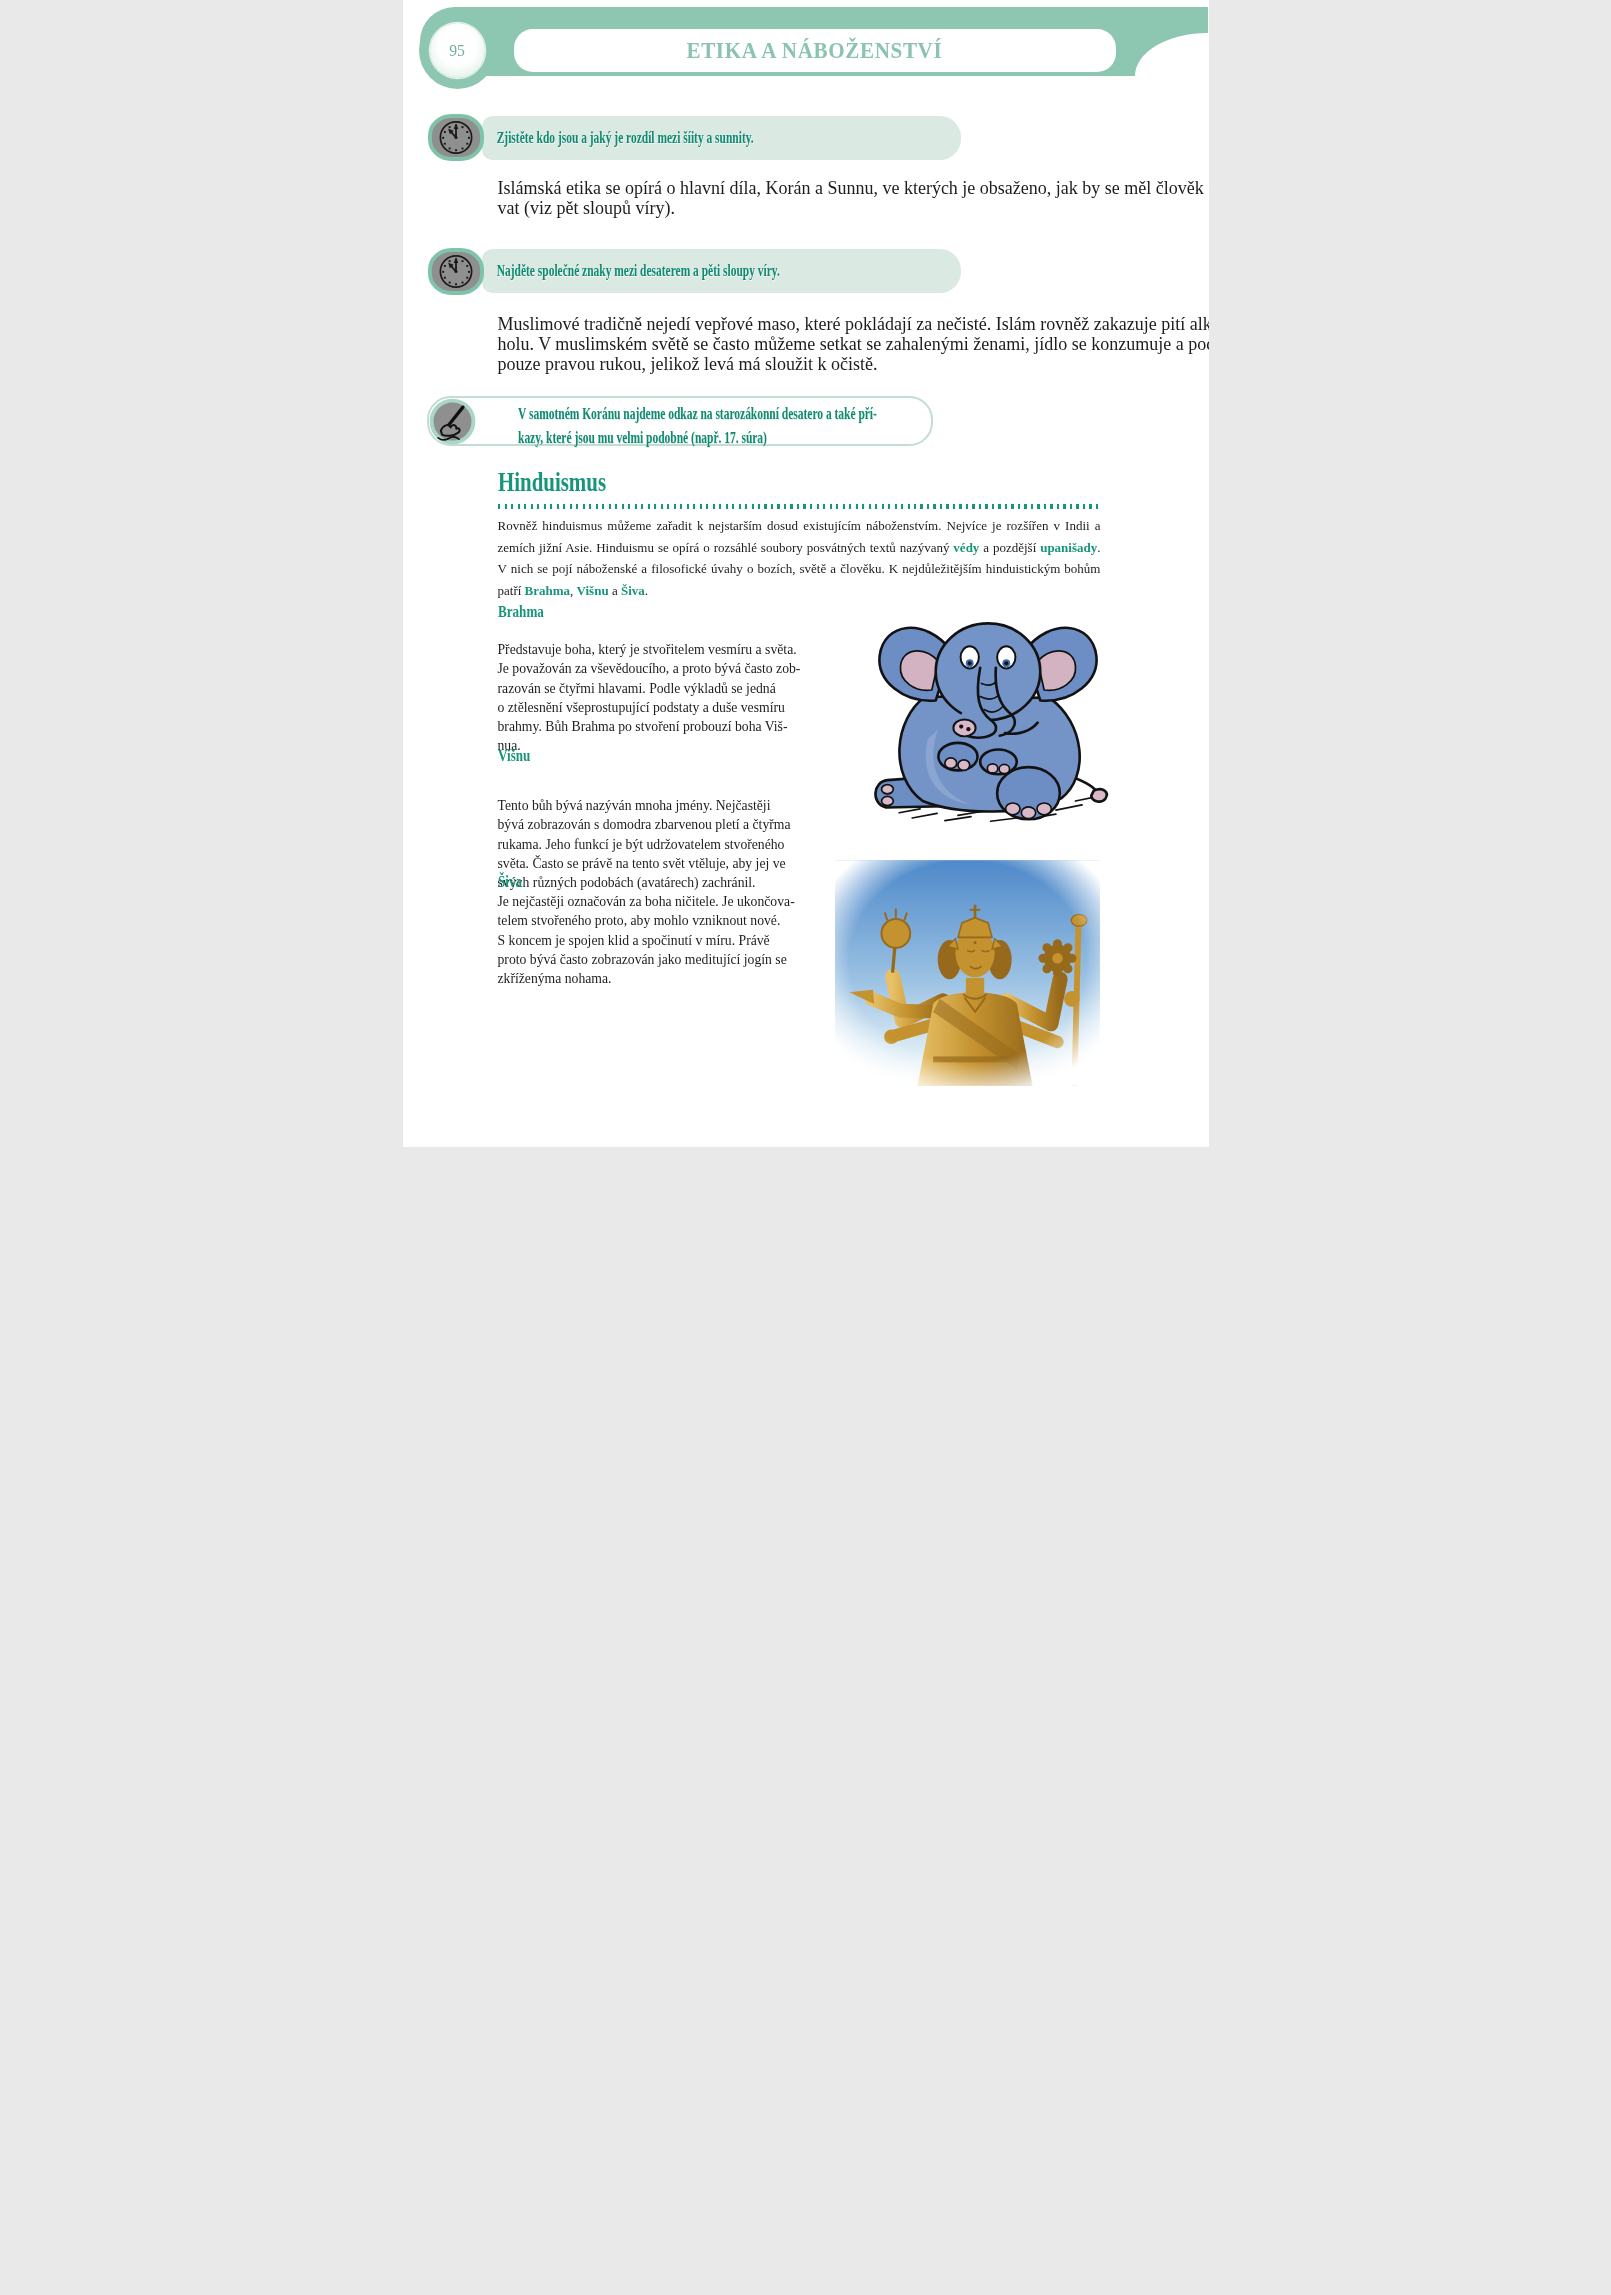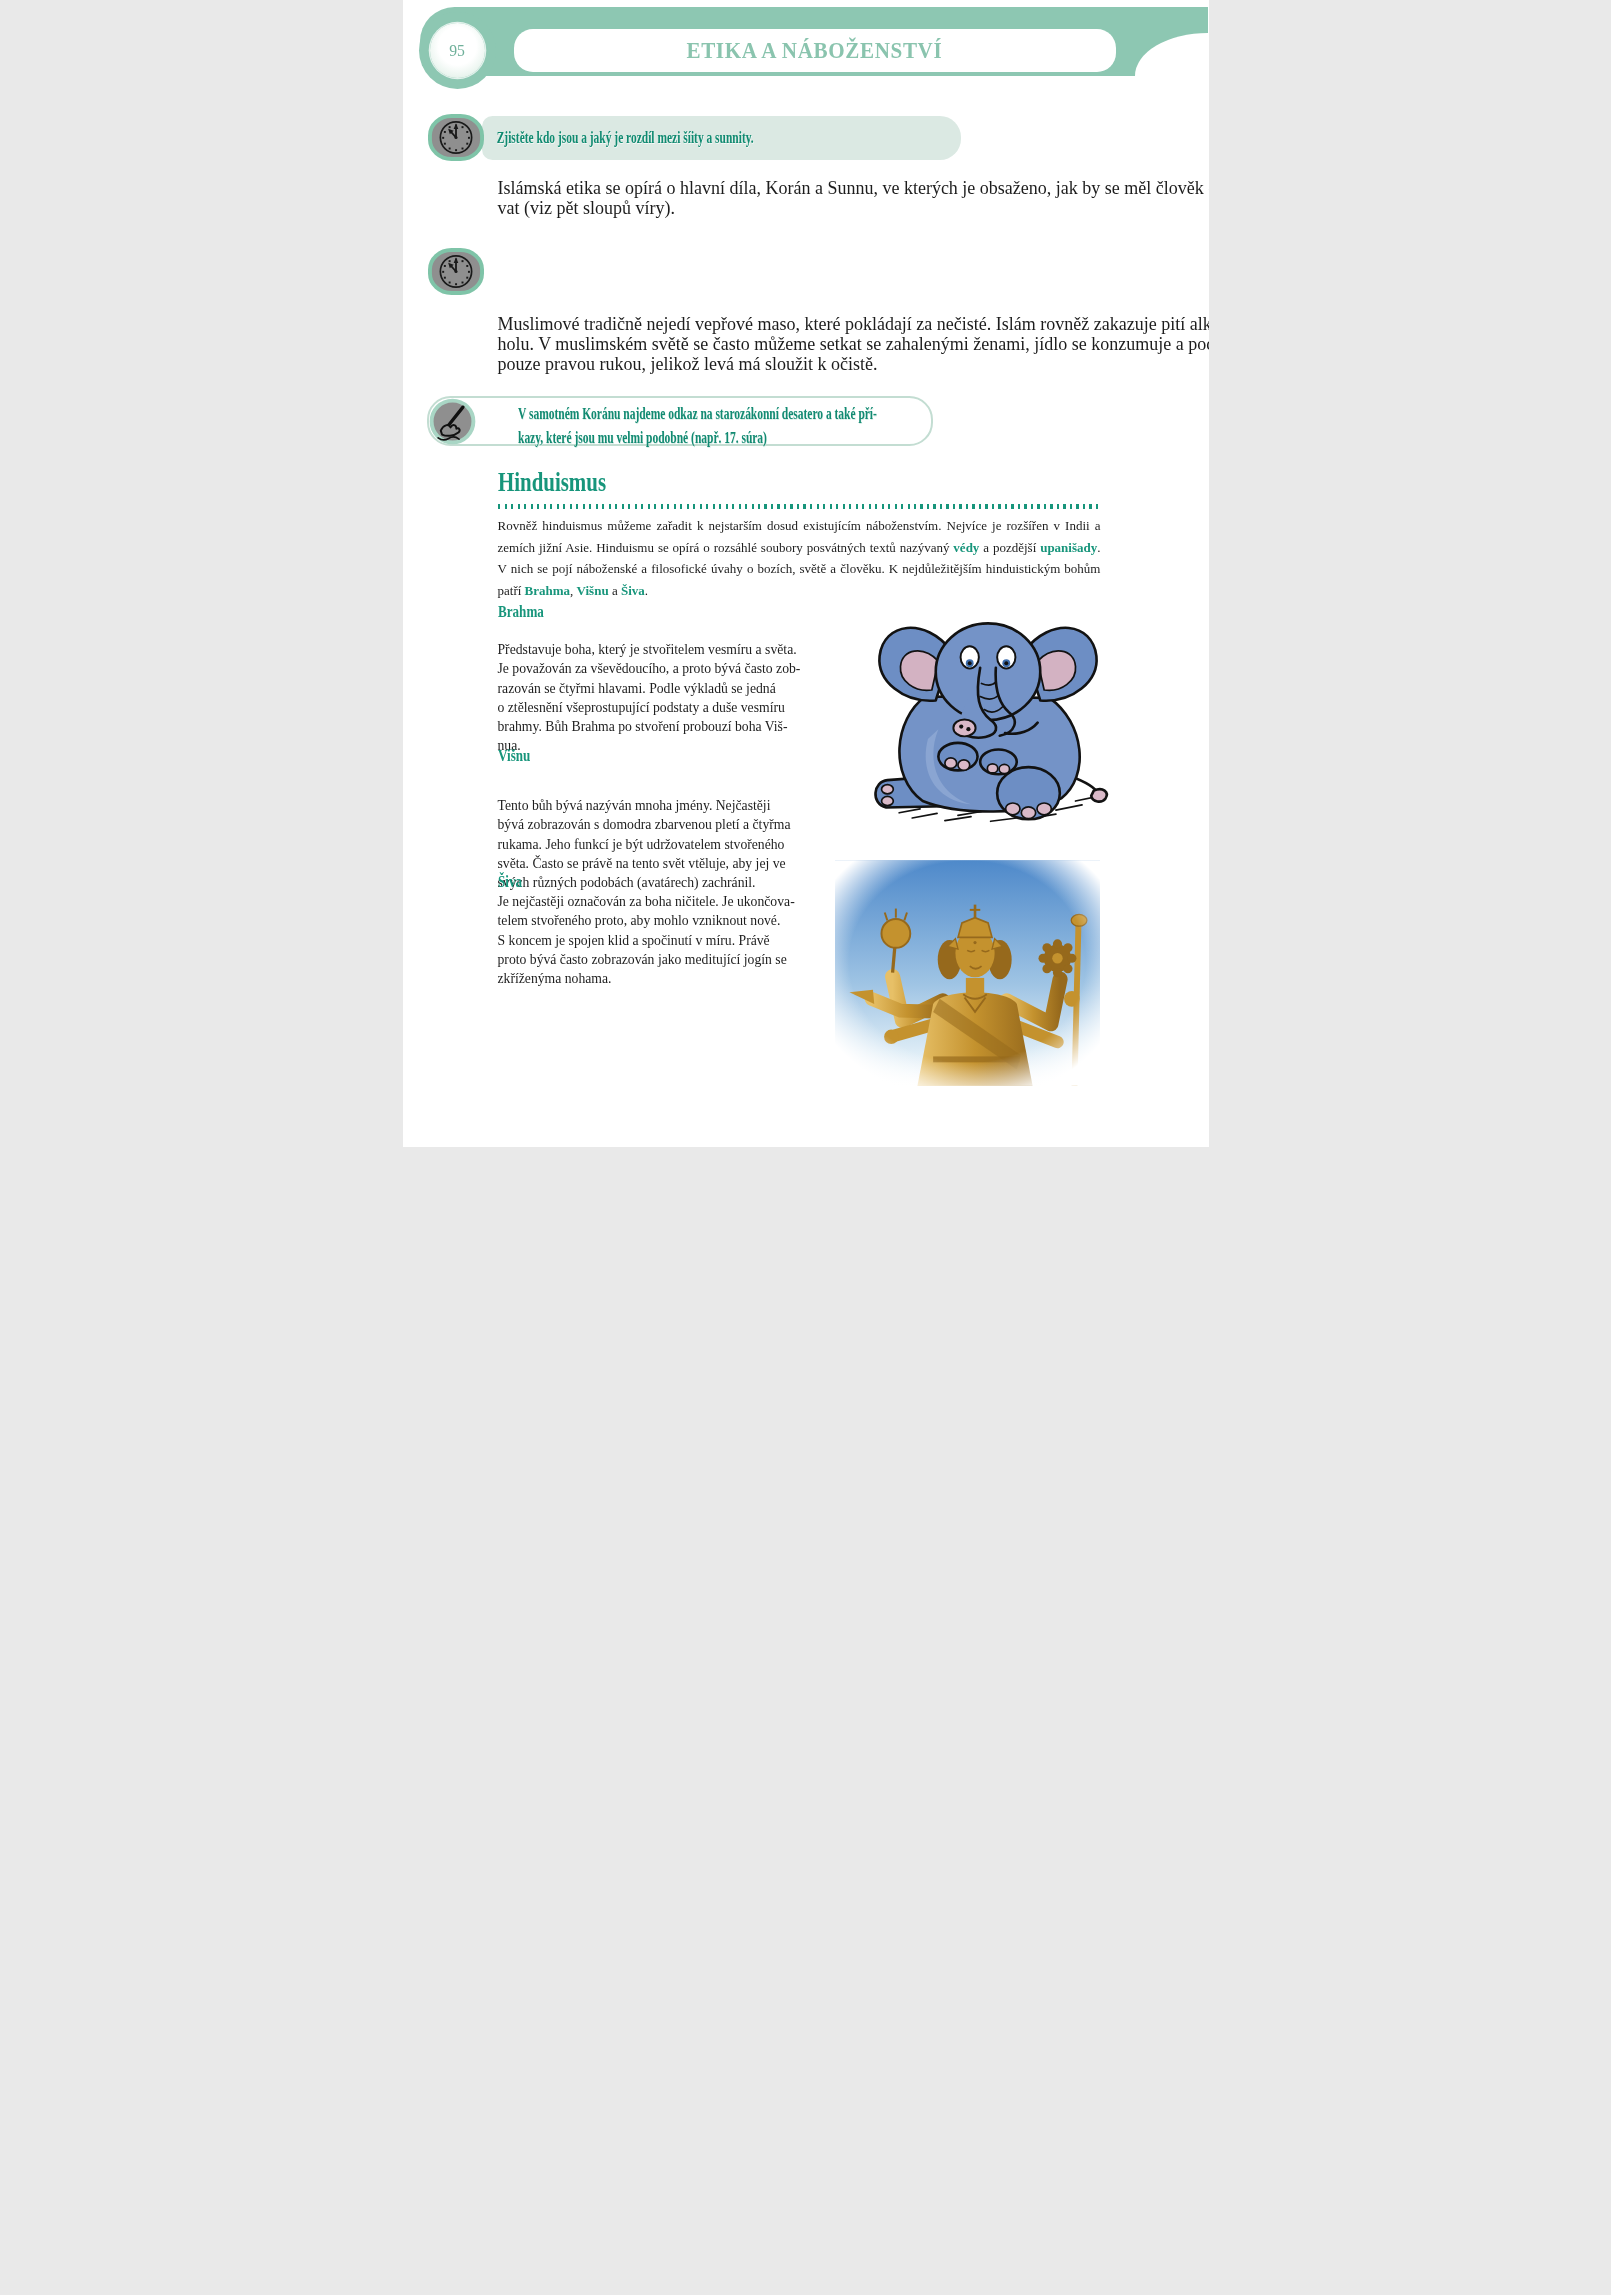--- a/index.html
+++ b/index.html
@@ -98,20 +98,23 @@
     <line x1="43" y1="36" x2="43" y2="22" stroke="#1a1a1a" stroke-width="2.8"></line>
     <polygon points="43,14 39.4,23 46.6,23" fill="#1a1a1a"></polygon>
     <line x1="43" y1="36" x2="35" y2="27" stroke="#1a1a1a" stroke-width="2.8"></line>
     <polygon points="31,22.5 33.5,31 39.5,25.5" fill="#1a1a1a"></polygon>
     <circle cx="43" cy="36" r="2.4" fill="#1a1a1a"></circle>
   </svg>
 
   <div class="para" style="top:178px;">Islámská etika se opírá o hlavní díla, Korán a Sunnu, ve kterých je obsaženo, jak by se měl člověk cho-
 vat (viz pět sloupů víry).</div>
 
+  <div class="task-band" style="top:249px;">
+    <span class="task-label">Najděte společné znaky mezi desaterem a pěti sloupy víry.</span>
+  </div>
   <svg class="badge" style="top:248px;" width="56" height="47" viewBox="0 0 86 72">
     <rect x="3" y="3" width="80" height="66" rx="33" ry="30" fill="#8f8f8f" stroke="#7fc4a8" stroke-width="6"></rect>
     <circle cx="43" cy="36" r="24" fill="none" stroke="#1a1a1a" stroke-width="2.6"></circle>
     <g fill="#1a1a1a">
       <rect x="41.6" y="16" width="3" height="3"></rect>
         <rect x="51.5" y="18.6" width="3" height="3"></rect>
       <rect x="58.8" y="26" width="3" height="3"></rect>
         <rect x="61.4" y="35" width="3" height="3"></rect>
       <rect x="58.8" y="44" width="3" height="3"></rect>
         <rect x="51.5" y="51.4" width="3" height="3"></rect>

